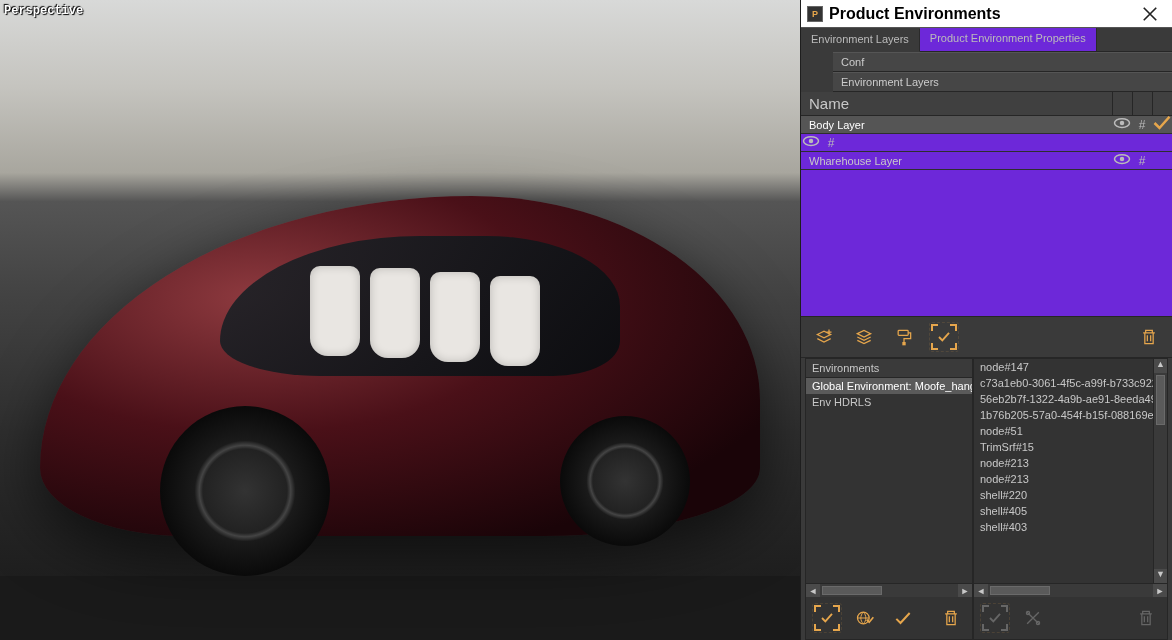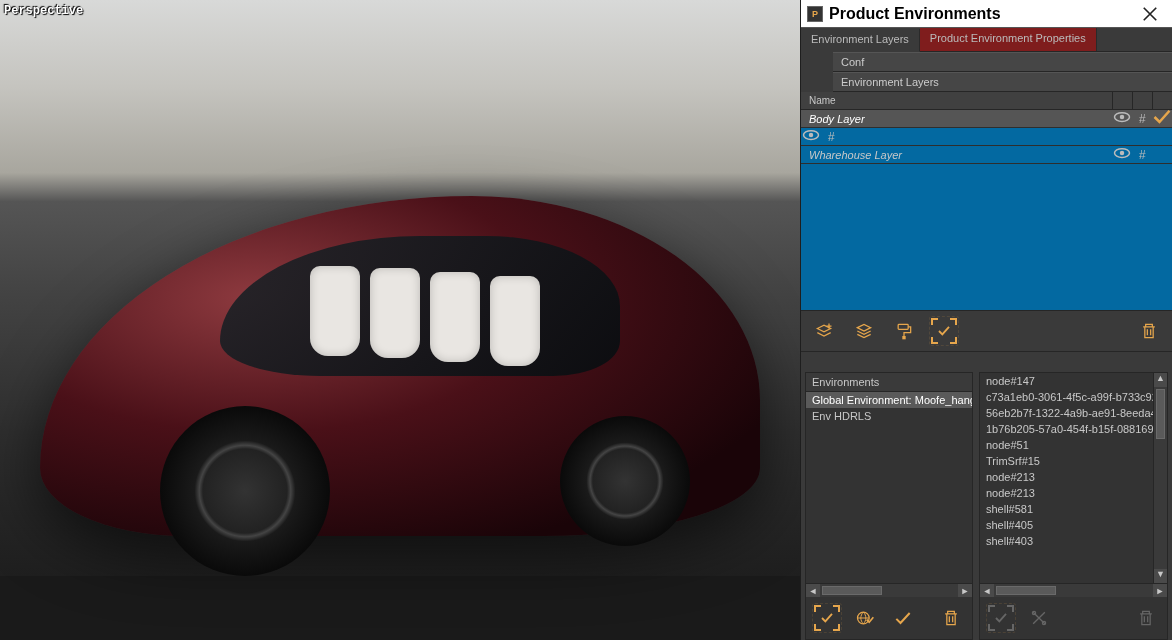--- a/index.html
+++ b/index.html
@@ -87,45 +87,45 @@
 .tabs {
   display: flex;
   height: 24px;
   background: #3a3a3a;
   border-bottom: 1px solid #262626;
 }
 .tab {
   padding: 4px 10px 3px;
   font-size: 11px;
   color: #bbb;
-  background: #7f1d1d;
+  background: #6d28d9;
   border-right: 1px solid #2a2a2a;
   cursor: pointer;
 }
 .tab.active { background: #3a3a3a; border-bottom: 1px solid #3a3a3a; position: relative; top: 1px; }
 
 
 .section-header {
   background: #464646;
   padding: 3px 8px;
   font-size: 11px;
   color: #ccc;
   border-top: 1px solid #555;
   border-bottom: 1px solid #262626;
   margin-left: 32px;
 }
 .layers-table-head {
   display: flex;
   background: #404040;
   border-bottom: 1px solid #262626;
-  font-size: 10px;
+  font-size: 15px;
 }
 .col-name { flex: 1; padding: 3px 8px; }
 .col-ico  { width: 20px; border-left: 1px solid #262626; }
-.layers-body { background: #0369a1; height: 200px; overflow: hidden; font-style: italic;}
+.layers-body { background: #6d28d9; height: 200px; overflow: hidden;}
 .layer-row {
   display: flex;
   align-items: center;
   height: 18px;
   font-size: 11px;
   border-bottom: 1px solid #2e2e2e;
   cursor: pointer;
 }
 .layer-row .lname { flex: 1; padding: 0 8px; }
 .layer-row .lico  { width: 20px; text-align: center; font-size: 12px; color: #bbb; }
@@ -152,24 +152,22 @@
 .tbtn.bracketed { border: 1px dashed #e6a64c22; position: relative; }
 .tbtn .bracket-tl { position:absolute; left:1px; top:1px; width:7px; height:7px; border-left:2px solid #e6a64c; border-top:2px solid #e6a64c;}
 .tbtn .bracket-tr { position:absolute; right:1px; top:1px; width:7px; height:7px; border-right:2px solid #e6a64c; border-top:2px solid #e6a64c;}
 .tbtn .bracket-bl { position:absolute; left:1px; bottom:1px; width:7px; height:7px; border-left:2px solid #e6a64c; border-bottom:2px solid #e6a64c;}
 .tbtn .bracket-br { position:absolute; right:1px; bottom:1px; width:7px; height:7px; border-right:2px solid #e6a64c; border-bottom:2px solid #e6a64c;}
 .spacer { flex: 1; }
 
 .lower {
   flex: 1;
   display: flex;
-  gap: 6px;
   padding: 0 4px;
   min-height: 0;
-  margin-top: 20px;
 }
 .list-panel {
   flex: 1;
   display: flex;
   flex-direction: column;
   background: #333;
   border: 1px solid #262626;
   min-width: 0;
 }
 .list-panel-header {
@@ -394,21 +392,21 @@
     <div class="list-panel">
       <div class="list-body">
         <div class="list-item">node#147</div>
         <div class="list-item">c73a1eb0-3061-4f5c-a99f-b733c922</div>
         <div class="list-item">56eb2b7f-1322-4a9b-ae91-8eeda49</div>
         <div class="list-item">1b76b205-57a0-454f-b15f-088169e0</div>
         <div class="list-item">node#51</div>
         <div class="list-item">TrimSrf#15</div>
         <div class="list-item">node#213</div>
         <div class="list-item">node#213</div>
-        <div class="list-item">shell#581</div>
+        <div class="list-item">shell#220</div>
         <div class="list-item">shell#405</div>
         <div class="list-item">shell#403</div>
         <div class="vscroll">
           <div class="arrow">▲</div>
           <div class="thumb"></div>
           <div class="arrow" style="position:absolute;bottom:0;left:0;right:0">▼</div>
         </div>
       </div>
       <div class="hscroll">
         <div class="arrow">◄</div>

